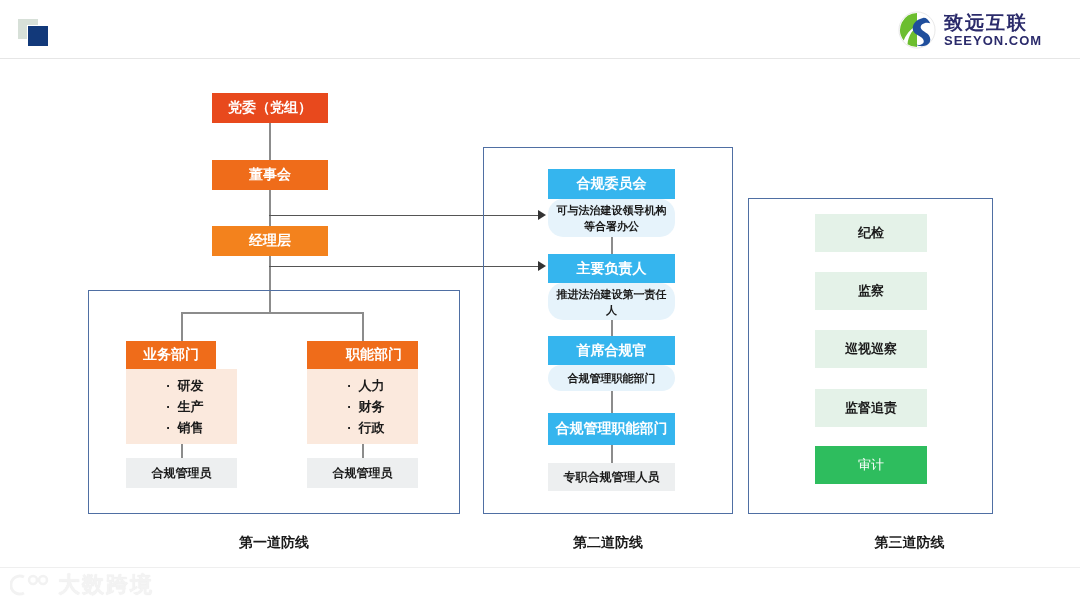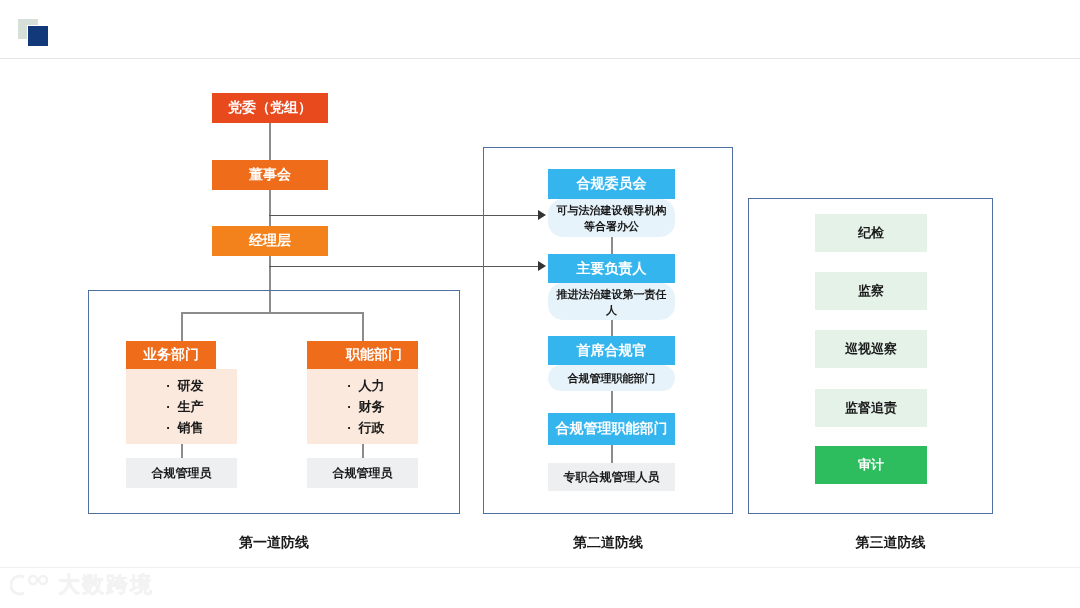--- a/index.html
+++ b/index.html
@@ -31,21 +31,21 @@
   
   .box{position:absolute;box-sizing:border-box;display:flex;align-items:center;justify-content:center;text-align:center;}
   .orange-dark{background:#e8491d;color:#ffffff;font-size:14px;font-weight:bold;}
   .orange-mid{background:#ef6c1a;color:#ffffff;font-size:14px;font-weight:bold;}
   .orange-light{background:#f3821d;color:#ffffff;font-size:14px;font-weight:bold;}
   .peach{background:#fbe9dd;color:#1a1a1a;}
   .gray-box{background:#edeff0;color:#1a1a1a;font-size:12px;font-weight:bold;}
   .blue-head{background:#35b5ee;color:#ffffff;font-size:14px;font-weight:bold;}
   .blue-sub{background:#e6f3fb;color:#1a1a1a;font-size:11px;font-weight:bold;line-height:16px;padding:0 6px;border-radius:15px;}
   .green-light{background:#e4f2e8;color:#1a1a1a;font-size:13px;font-weight:bold;}
-  .green-solid{background:#2ebd5e;color:#ffffff;font-size:13px;font-weight:bold;}
+  .green-solid{background:#2ebd5e;color:#ffffff;font-size:13px;font-weight:normal;}
 
   
   .frame{position:absolute;box-sizing:border-box;border:1.5px solid #4f6fa3;background:transparent;}
 
   
   .vline{position:absolute;background:#8c8c8c;width:1.5px;}
   .hline{position:absolute;background:#8c8c8c;height:1.5px;}
   .hline-d{position:absolute;background:#555;height:1.2px;}
   .arrow-head{position:absolute;width:0;height:0;border-top:5px solid transparent;border-bottom:5px solid transparent;border-left:8px solid #333;}
 
@@ -65,20 +65,29 @@
 </style>
 </head>
 <body>
 
 <div class="header">
   <div class="hdr-icon">
     <div class="sq-back"></div>
       <div class="sq-front"></div>
   </div>
 
+  <div class="logo">
+    <svg class="logo-mark" viewBox="0 0 40 40">
+      <circle cx="20" cy="20" r="19" fill="#ffffff" stroke="#cfcfcf" stroke-width="0.5"></circle>
+      <path d="M20 2 A18 18 0 0 0 6 31 C10 22 15 17 24 14 C15 19 11 26 10 35 A18 18 0 0 0 20 38 Z" fill="#6cbe2f"></path>
+      <path d="M27 7 C18 9 14 15 16 21 C18 26 26 26 27 31 C28 35 22 37 18 35 C24 39 34 37 34 30 C34 23 25 22 24 18 C23 14 29 11 34 13 C32 9 30 7 27 7 Z" fill="#1f4e9c"></path>
+    </svg>
+    <div class="logo-cn">致远互联</div>
+    <div class="logo-en">SEEYON.COM</div>
+  </div>
 </div>
 
 <div class="box orange-dark" style="left:212px;top:93px;width:116px;height:30px;">
   <span>党委（党组）</span>
 </div>
 <div class="vline" style="left:269px;top:123px;height:37px;"></div>
 
 <div class="box orange-mid" style="left:212px;top:160px;width:116px;height:30px;">
   <span>董事会</span>
 </div>
@@ -178,21 +187,21 @@
 </div>
 <div class="box green-light" style="left:815px;top:389px;width:112px;height:38px;">
   <span>监督追责</span>
 </div>
 <div class="box green-solid" style="left:815px;top:446px;width:112px;height:38px;">
   <span>审计</span>
 </div>
 
 <div class="caption" style="left:88px;top:534px;width:372px;">第一道防线</div>
 <div class="caption" style="left:483px;top:534px;width:250px;">第二道防线</div>
-<div class="caption" style="left:768px;top:534px;width:245px;">第三道防线</div>
+<div class="caption" style="left:787px;top:534px;width:245px;">第三道防线</div>
 
 <div class="wm-line"></div>
 <div class="wm">
   <svg width="42" height="28" viewBox="0 0 42 28">
     <path d="M14 6 a9 9 0 1 0 0 16" fill="none" stroke="#f0f0f0" stroke-width="3"></path>
     <circle cx="23" cy="9" r="4" fill="none" stroke="#f0f0f0" stroke-width="2.5"></circle>
     <circle cx="33" cy="9" r="4" fill="none" stroke="#f0f0f0" stroke-width="2.5"></circle>
   </svg>
   <span class="wm-text">大数跨境</span>
 </div>

